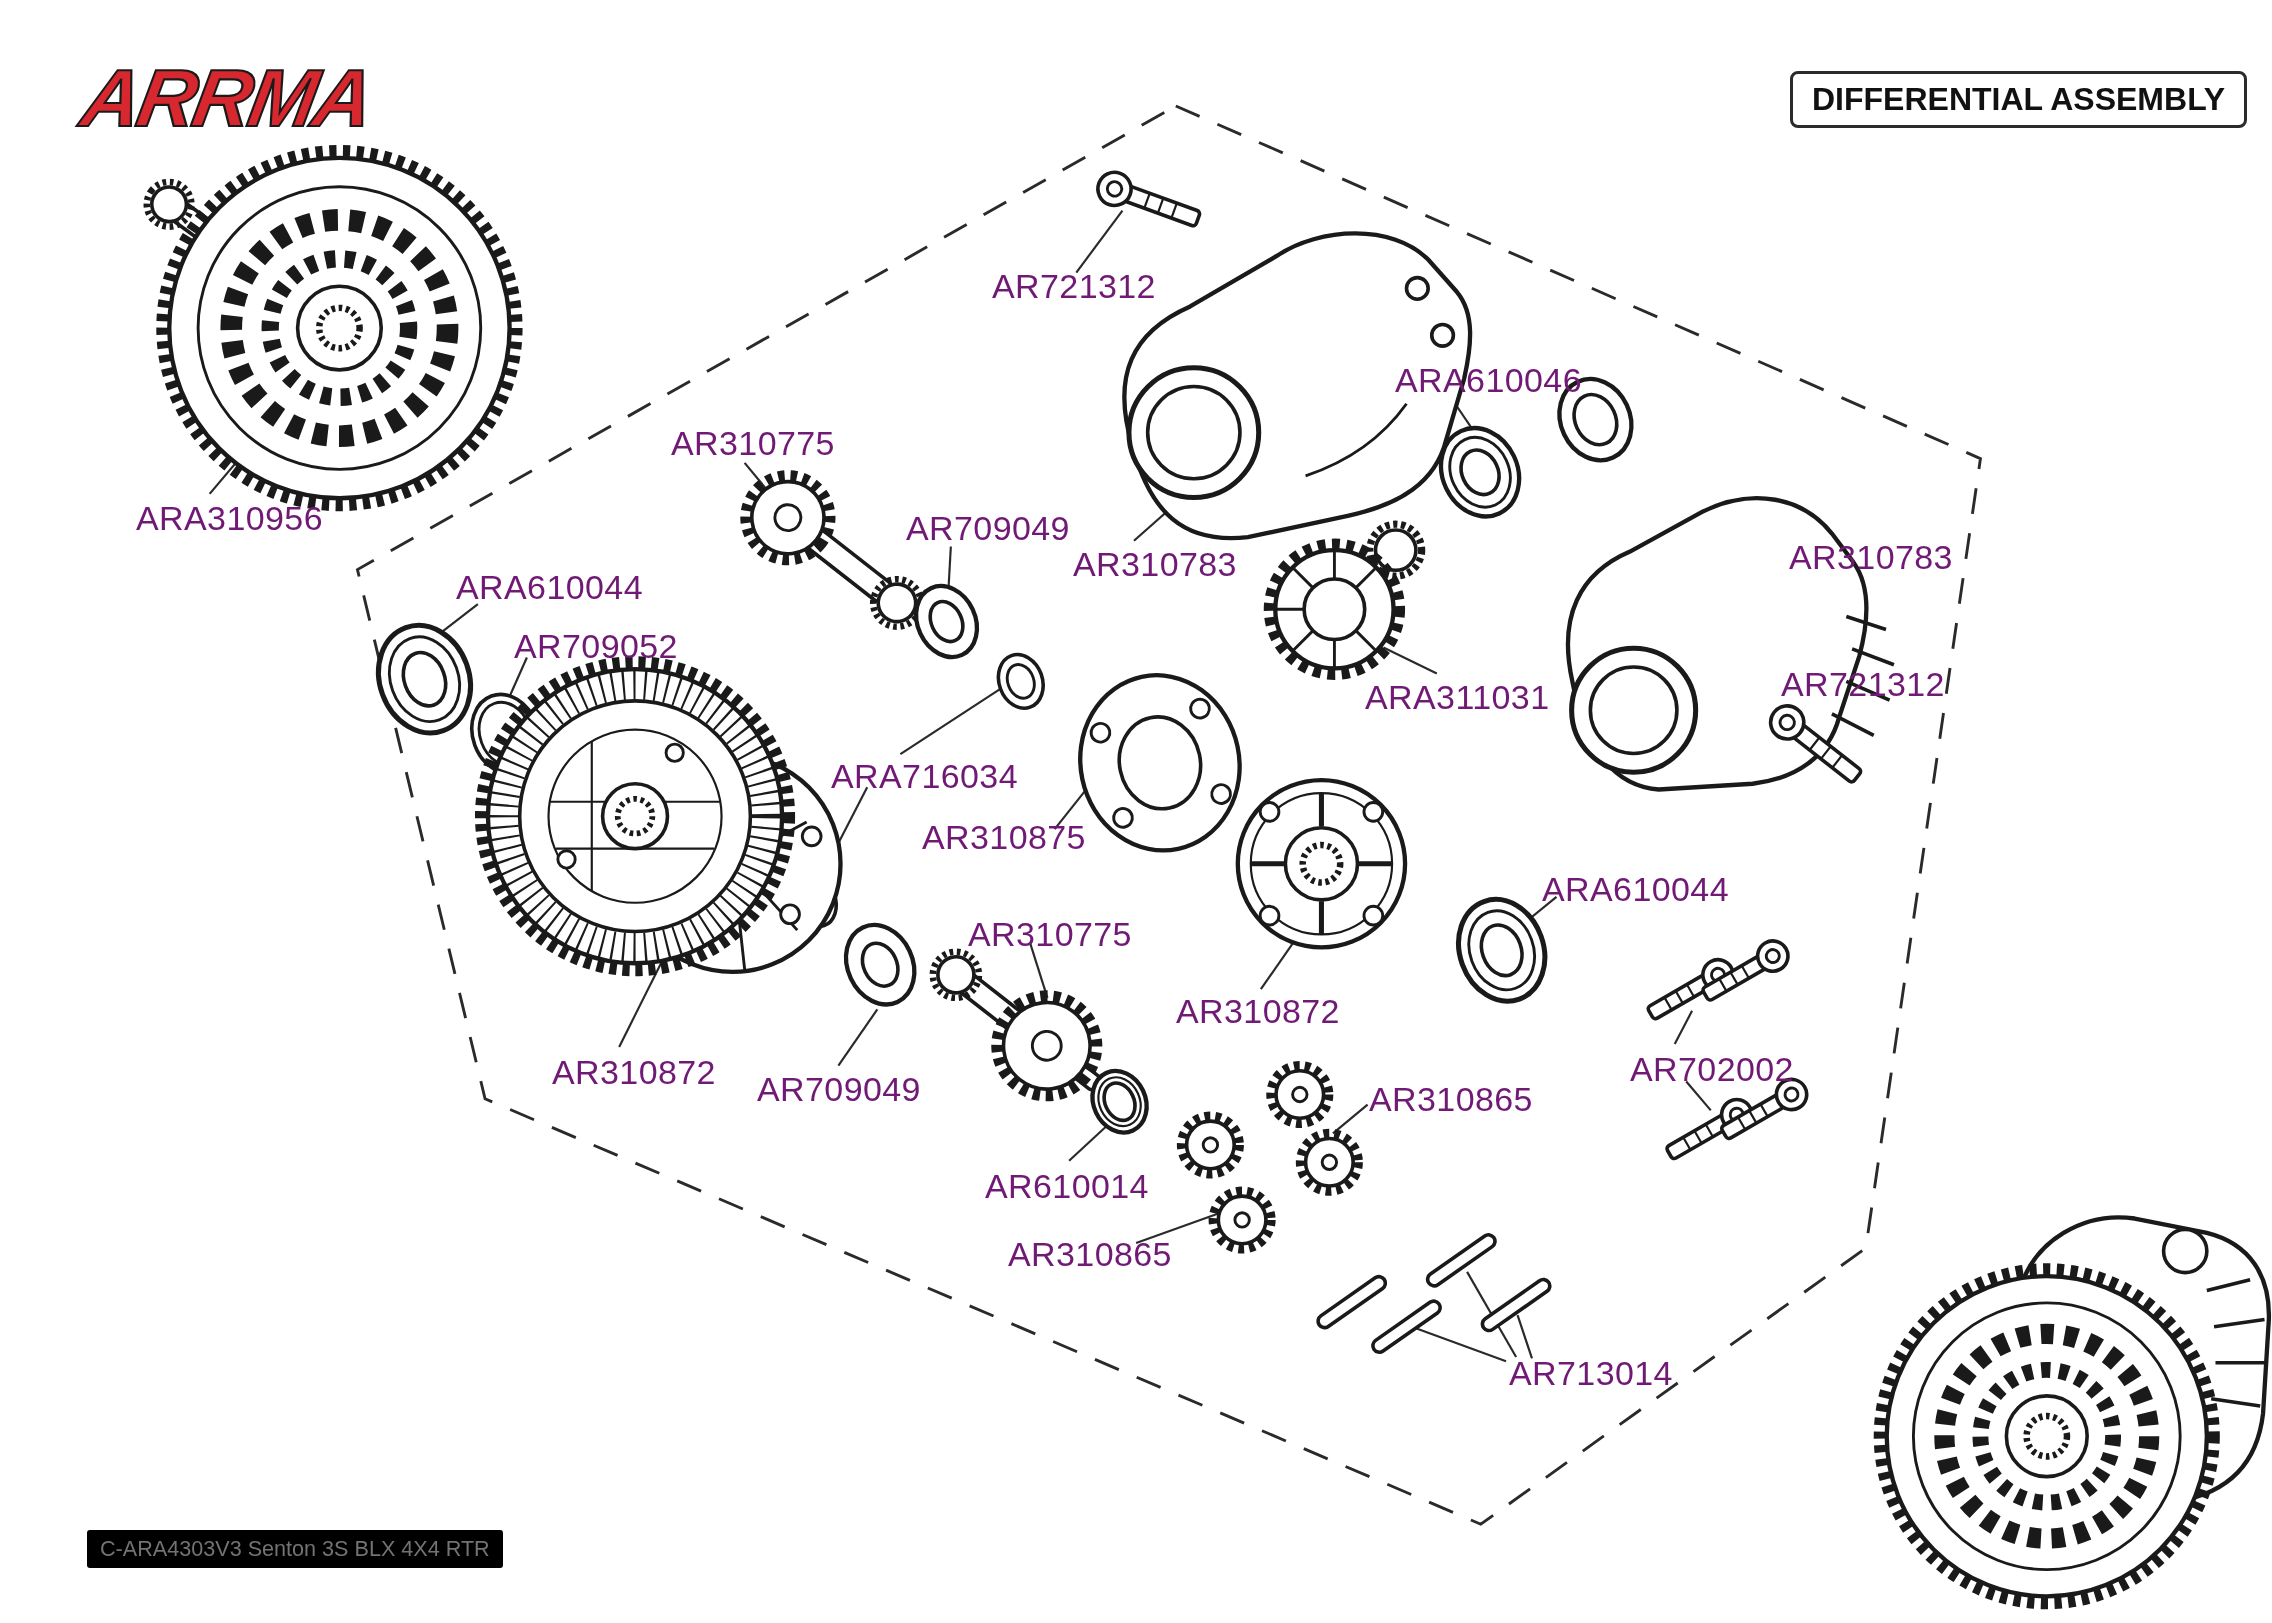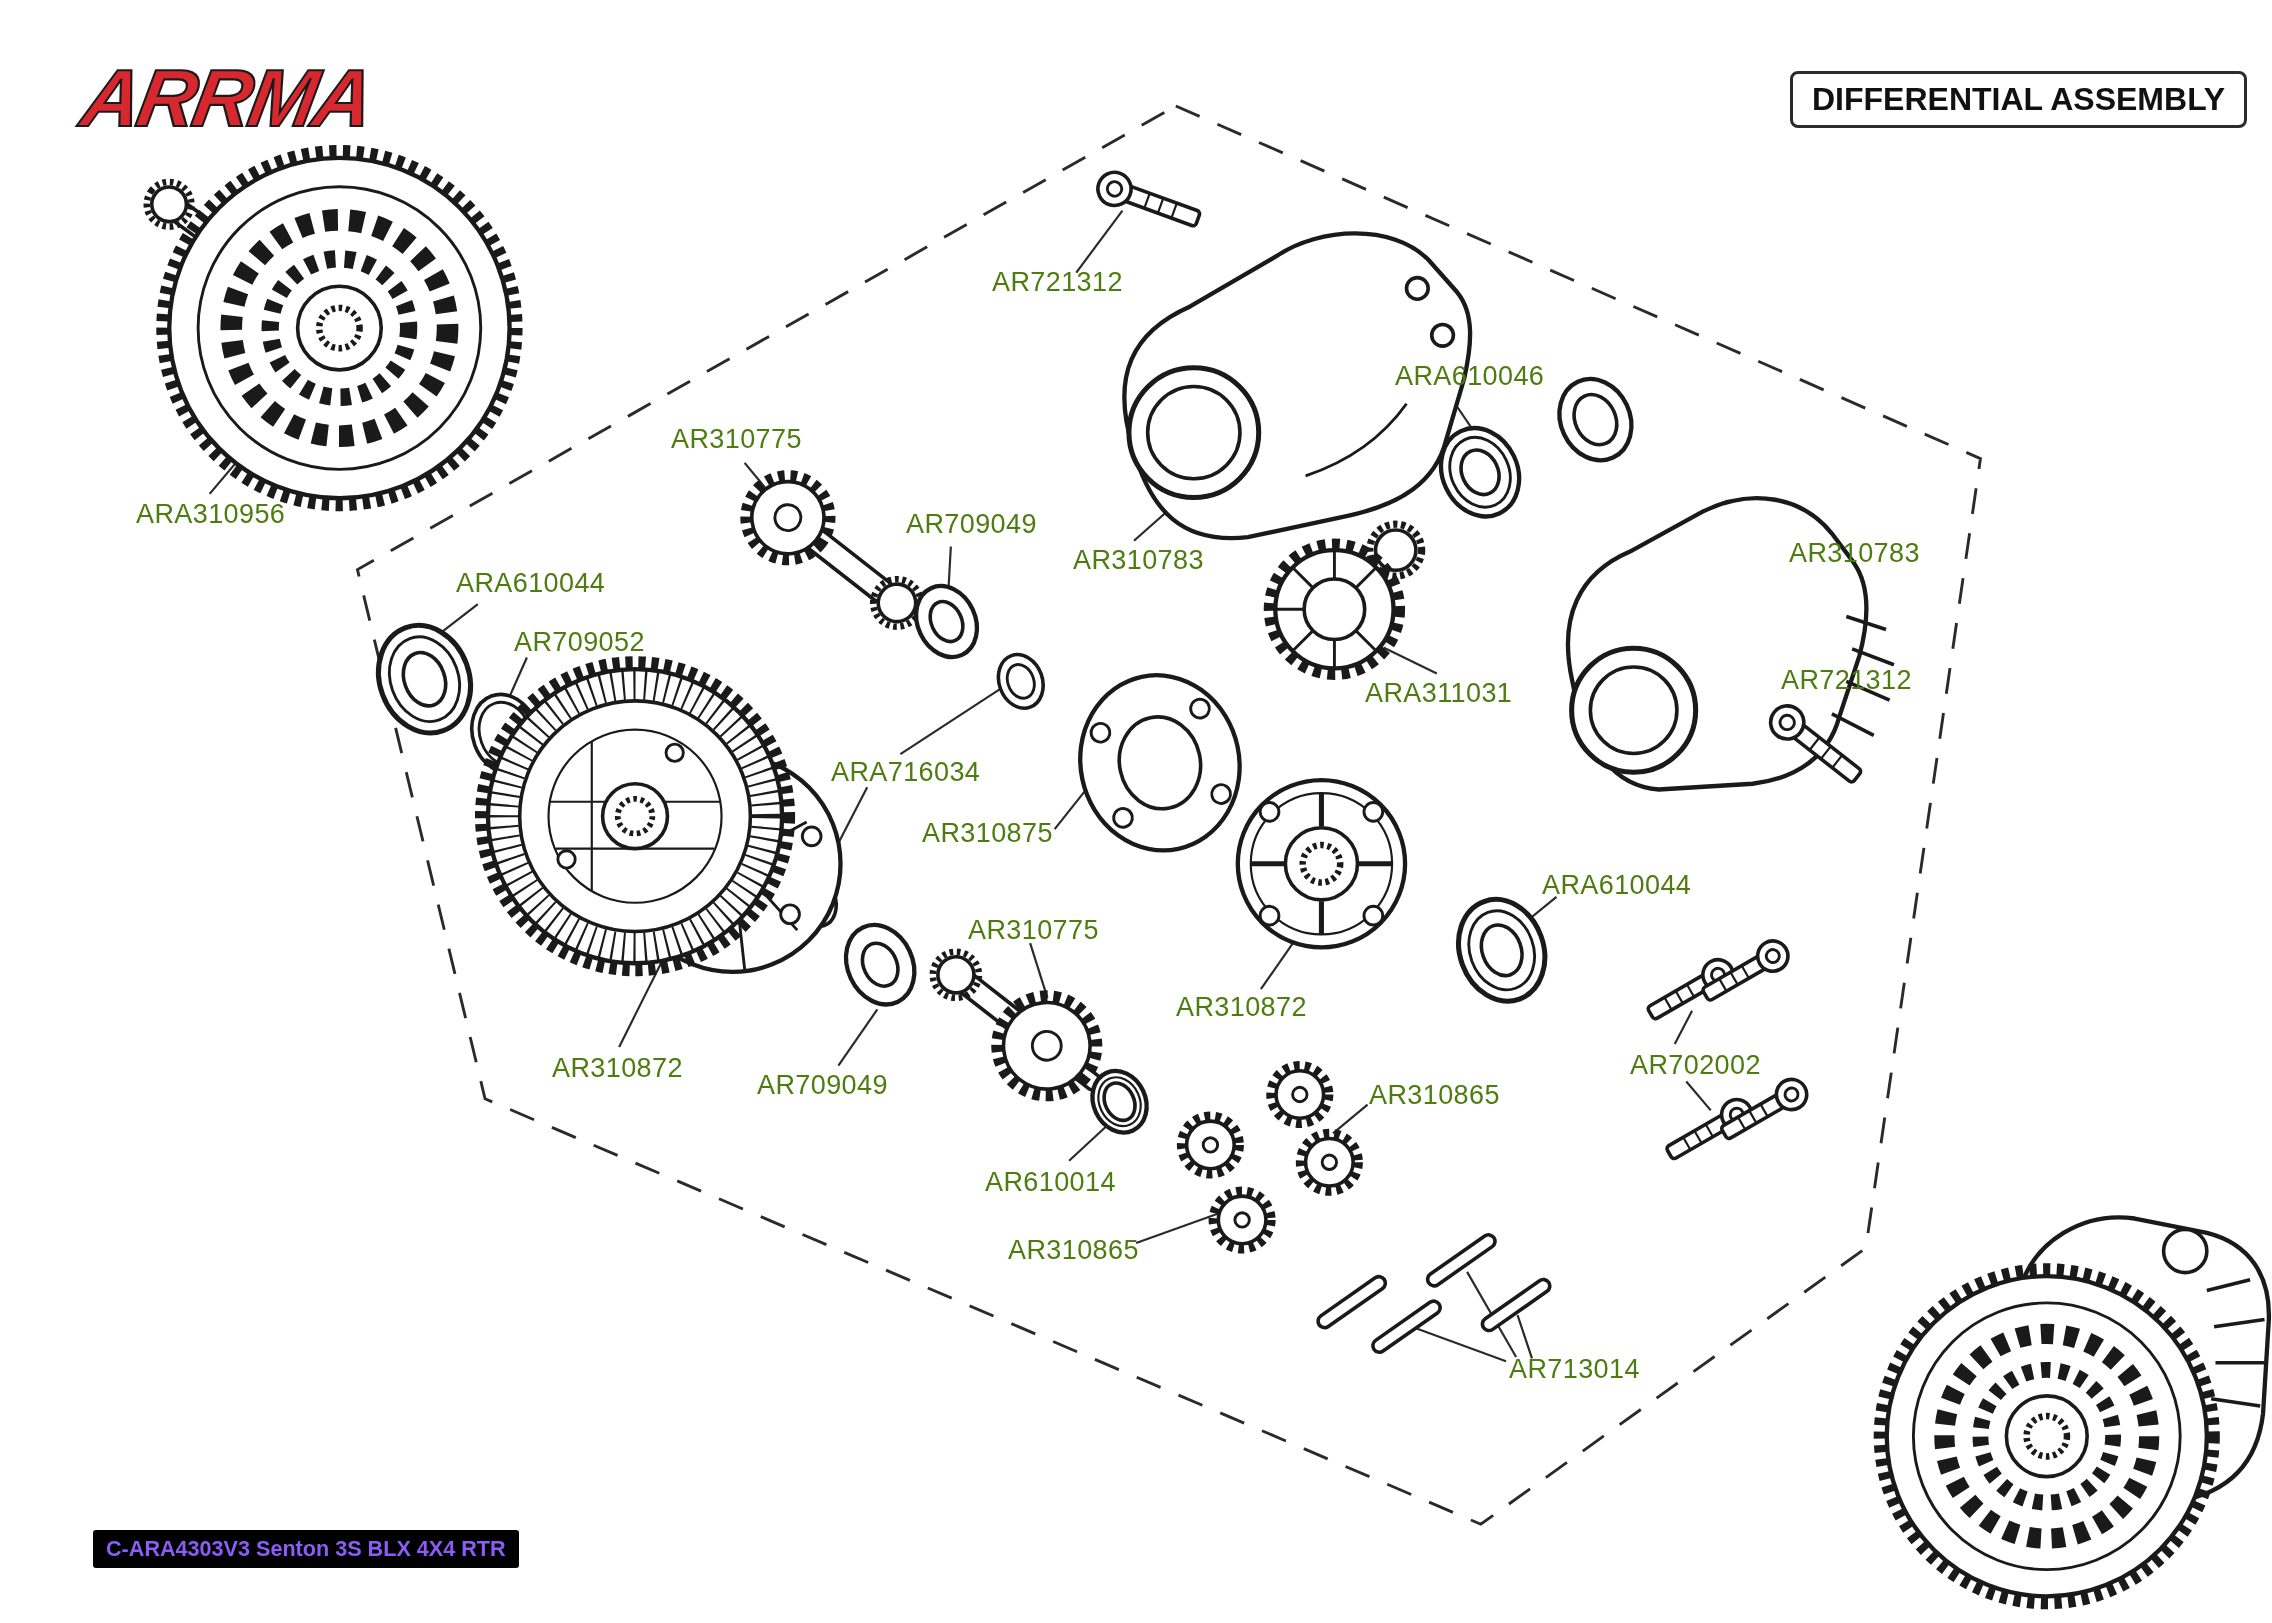--- a/index.html
+++ b/index.html
@@ -7,34 +7,34 @@
   body { font-family:"Liberation Sans", sans-serif; }
   .page { position:relative; width:2273px; height:1623px; background:#ffffff; overflow:hidden; }
   .diagram-svg { position:absolute; left:0; top:0; }
 
   .wh { fill:#ffffff; stroke:#1a1a1a; }
   .ln { fill:none; stroke:#1a1a1a; }
   .leader { stroke:#2a2a2a; stroke-width:3; }
   .boundary { fill:none; stroke:#2a2a2a; stroke-width:4; stroke-dasharray:36 27; }
 
   .part-label {
-    position:absolute; font-size:27px; color:#4d7c0f;
+    position:absolute; font-size:34px; color:#701a75;
     letter-spacing:0.4px; white-space:nowrap;
   }
   .title-box {
     position:absolute; left:1790px; top:71px;
     border:3.6px solid #2b2b2b; border-radius:8px;
     padding:7.2px 19px; font-size:32px; font-weight:bold; color:#111;
     background:#ffffff; white-space:nowrap;
   }
   .footer-box {
     position:absolute; left:87px; top:1530px;
-    background:#000000; color:#8b5cf6;
-    font-size:21.6px; font-weight:bold; padding:5.8px 13px;
-    border-radius:2.9px; white-space:nowrap;margin-left:6px;
+    background:#000000; color:#737373;
+    font-size:21.6px; font-weight:normal; padding:5.8px 13px;
+    border-radius:2.9px; white-space:nowrap;
   }
   .logo {
     position:absolute; left:83px; top:52px;
     font-size:81px; font-weight:900; font-style:italic;
     color:#d7282f; -webkit-text-stroke:2.2px #1a1a1a;
     letter-spacing:-2.9px; transform:skewX(-10deg);
     white-space:nowrap;
   }
 </style>
 </head>

